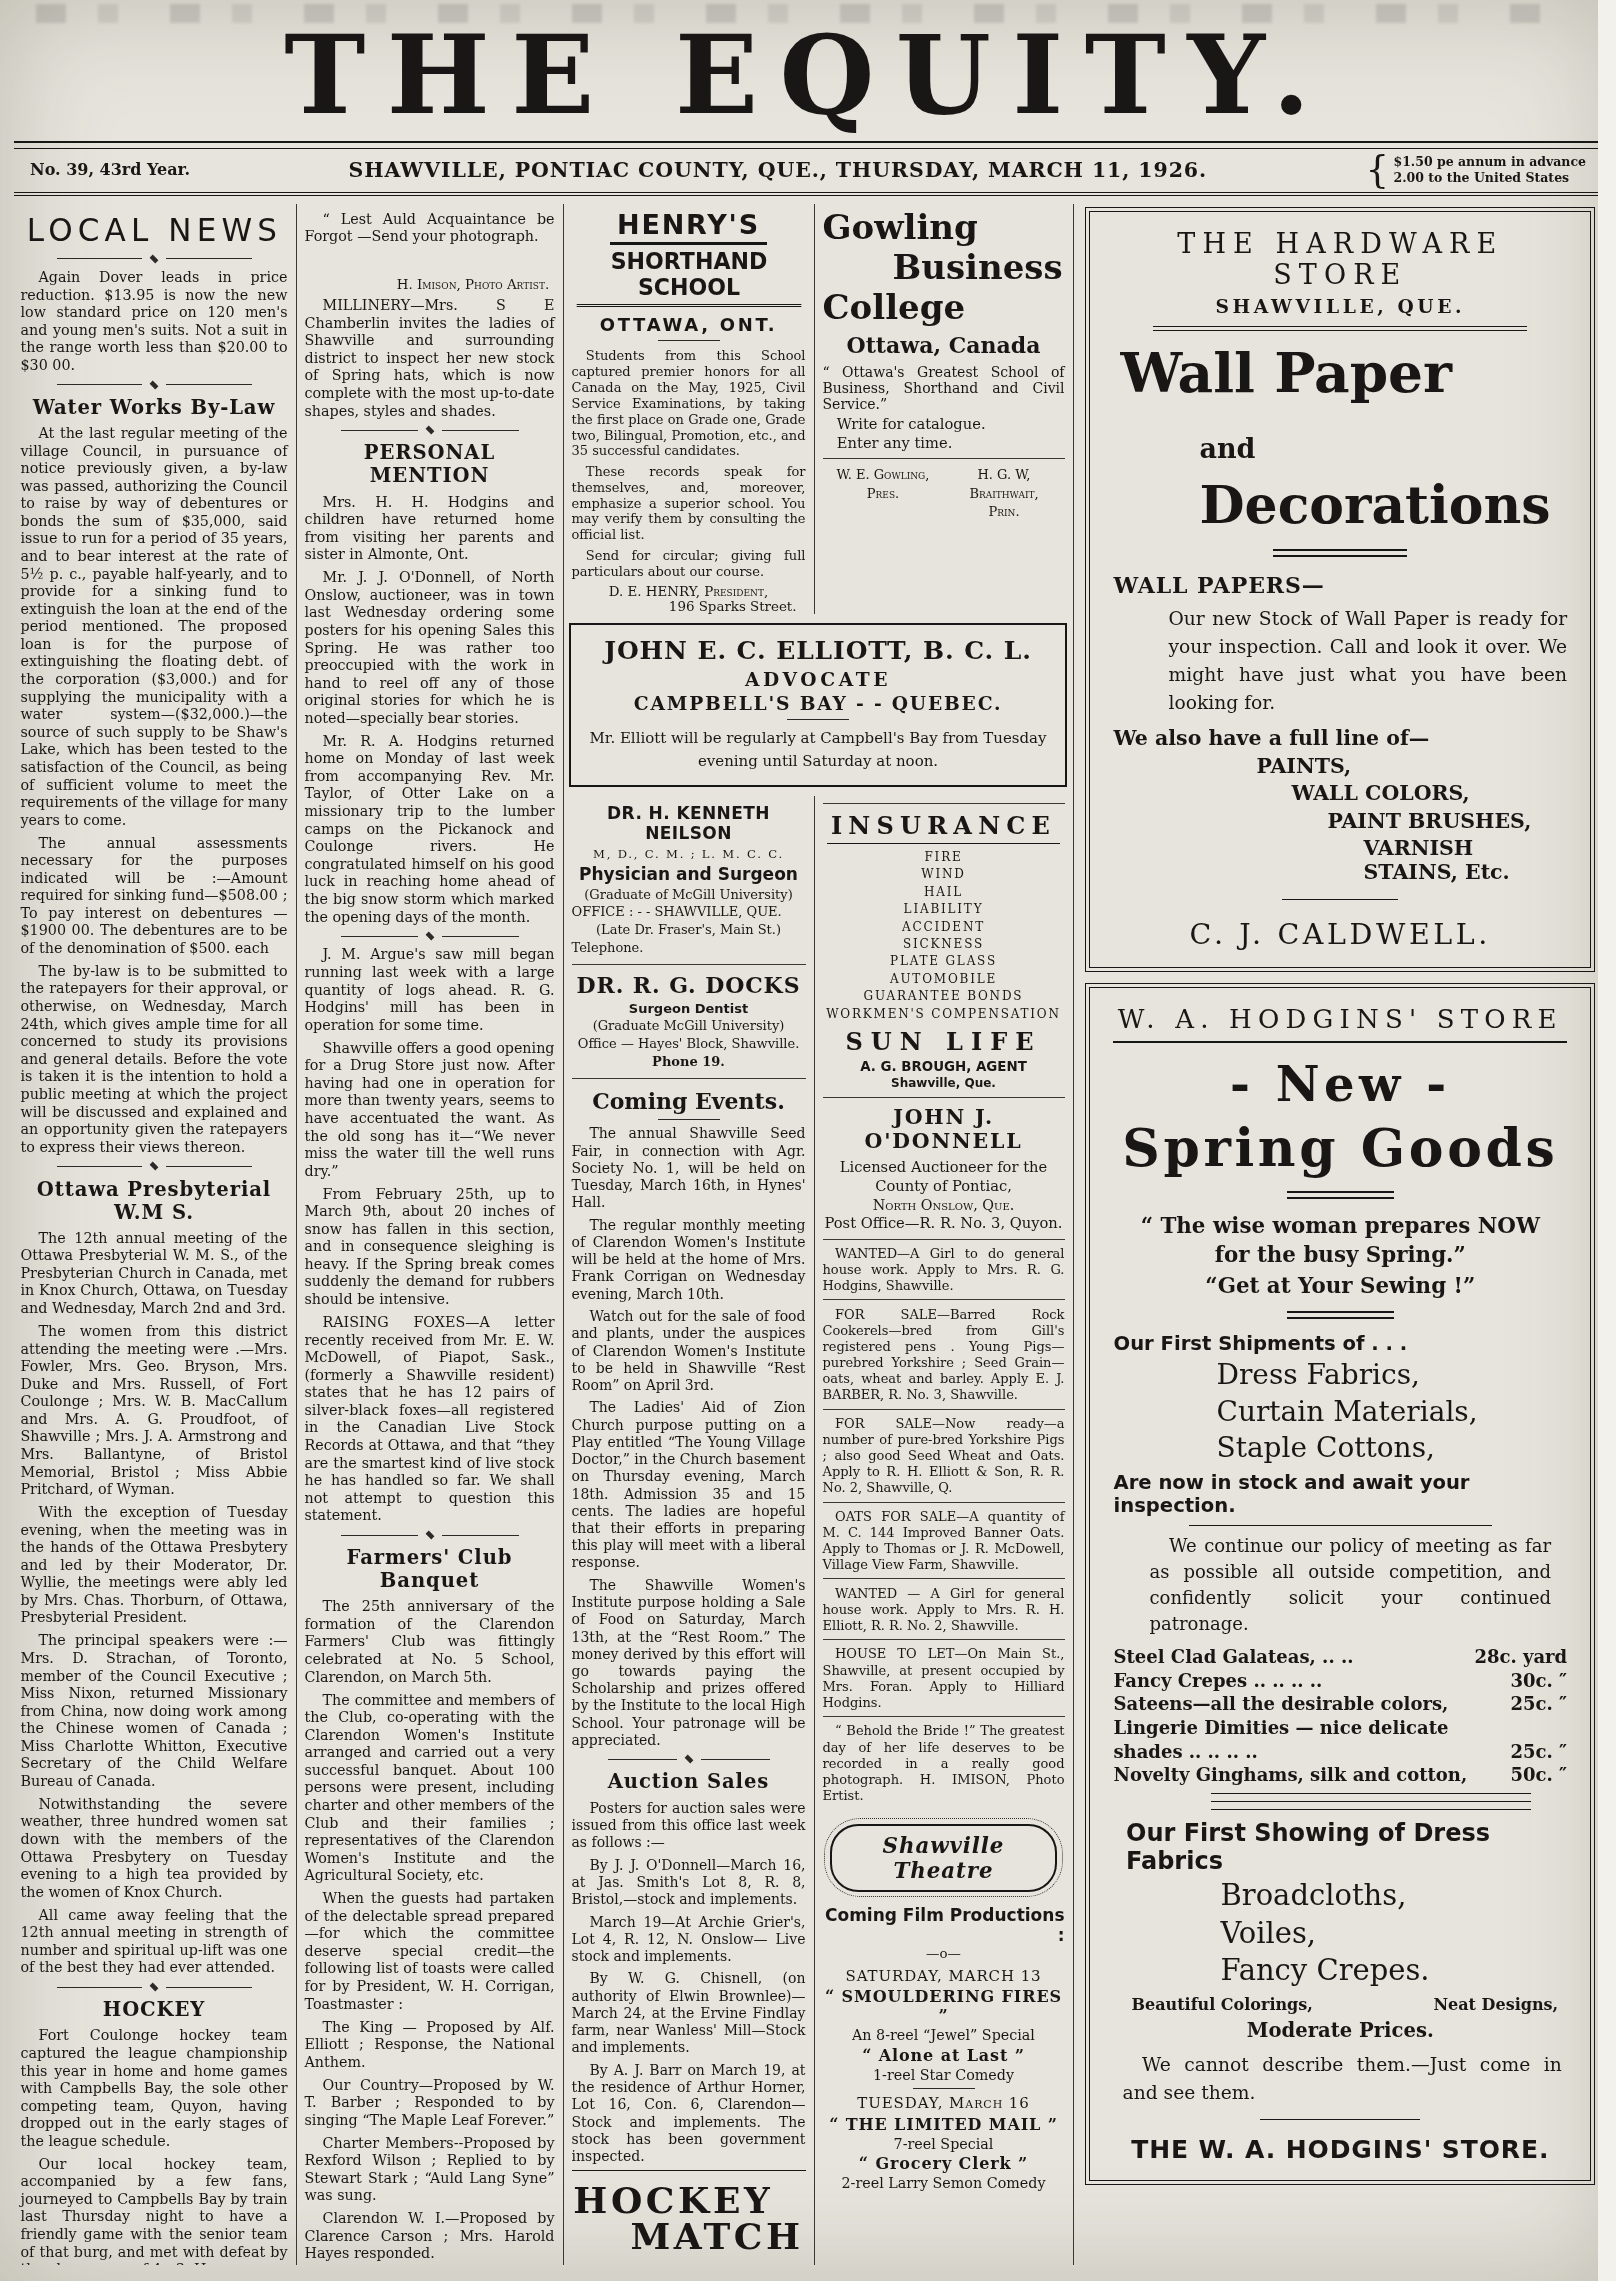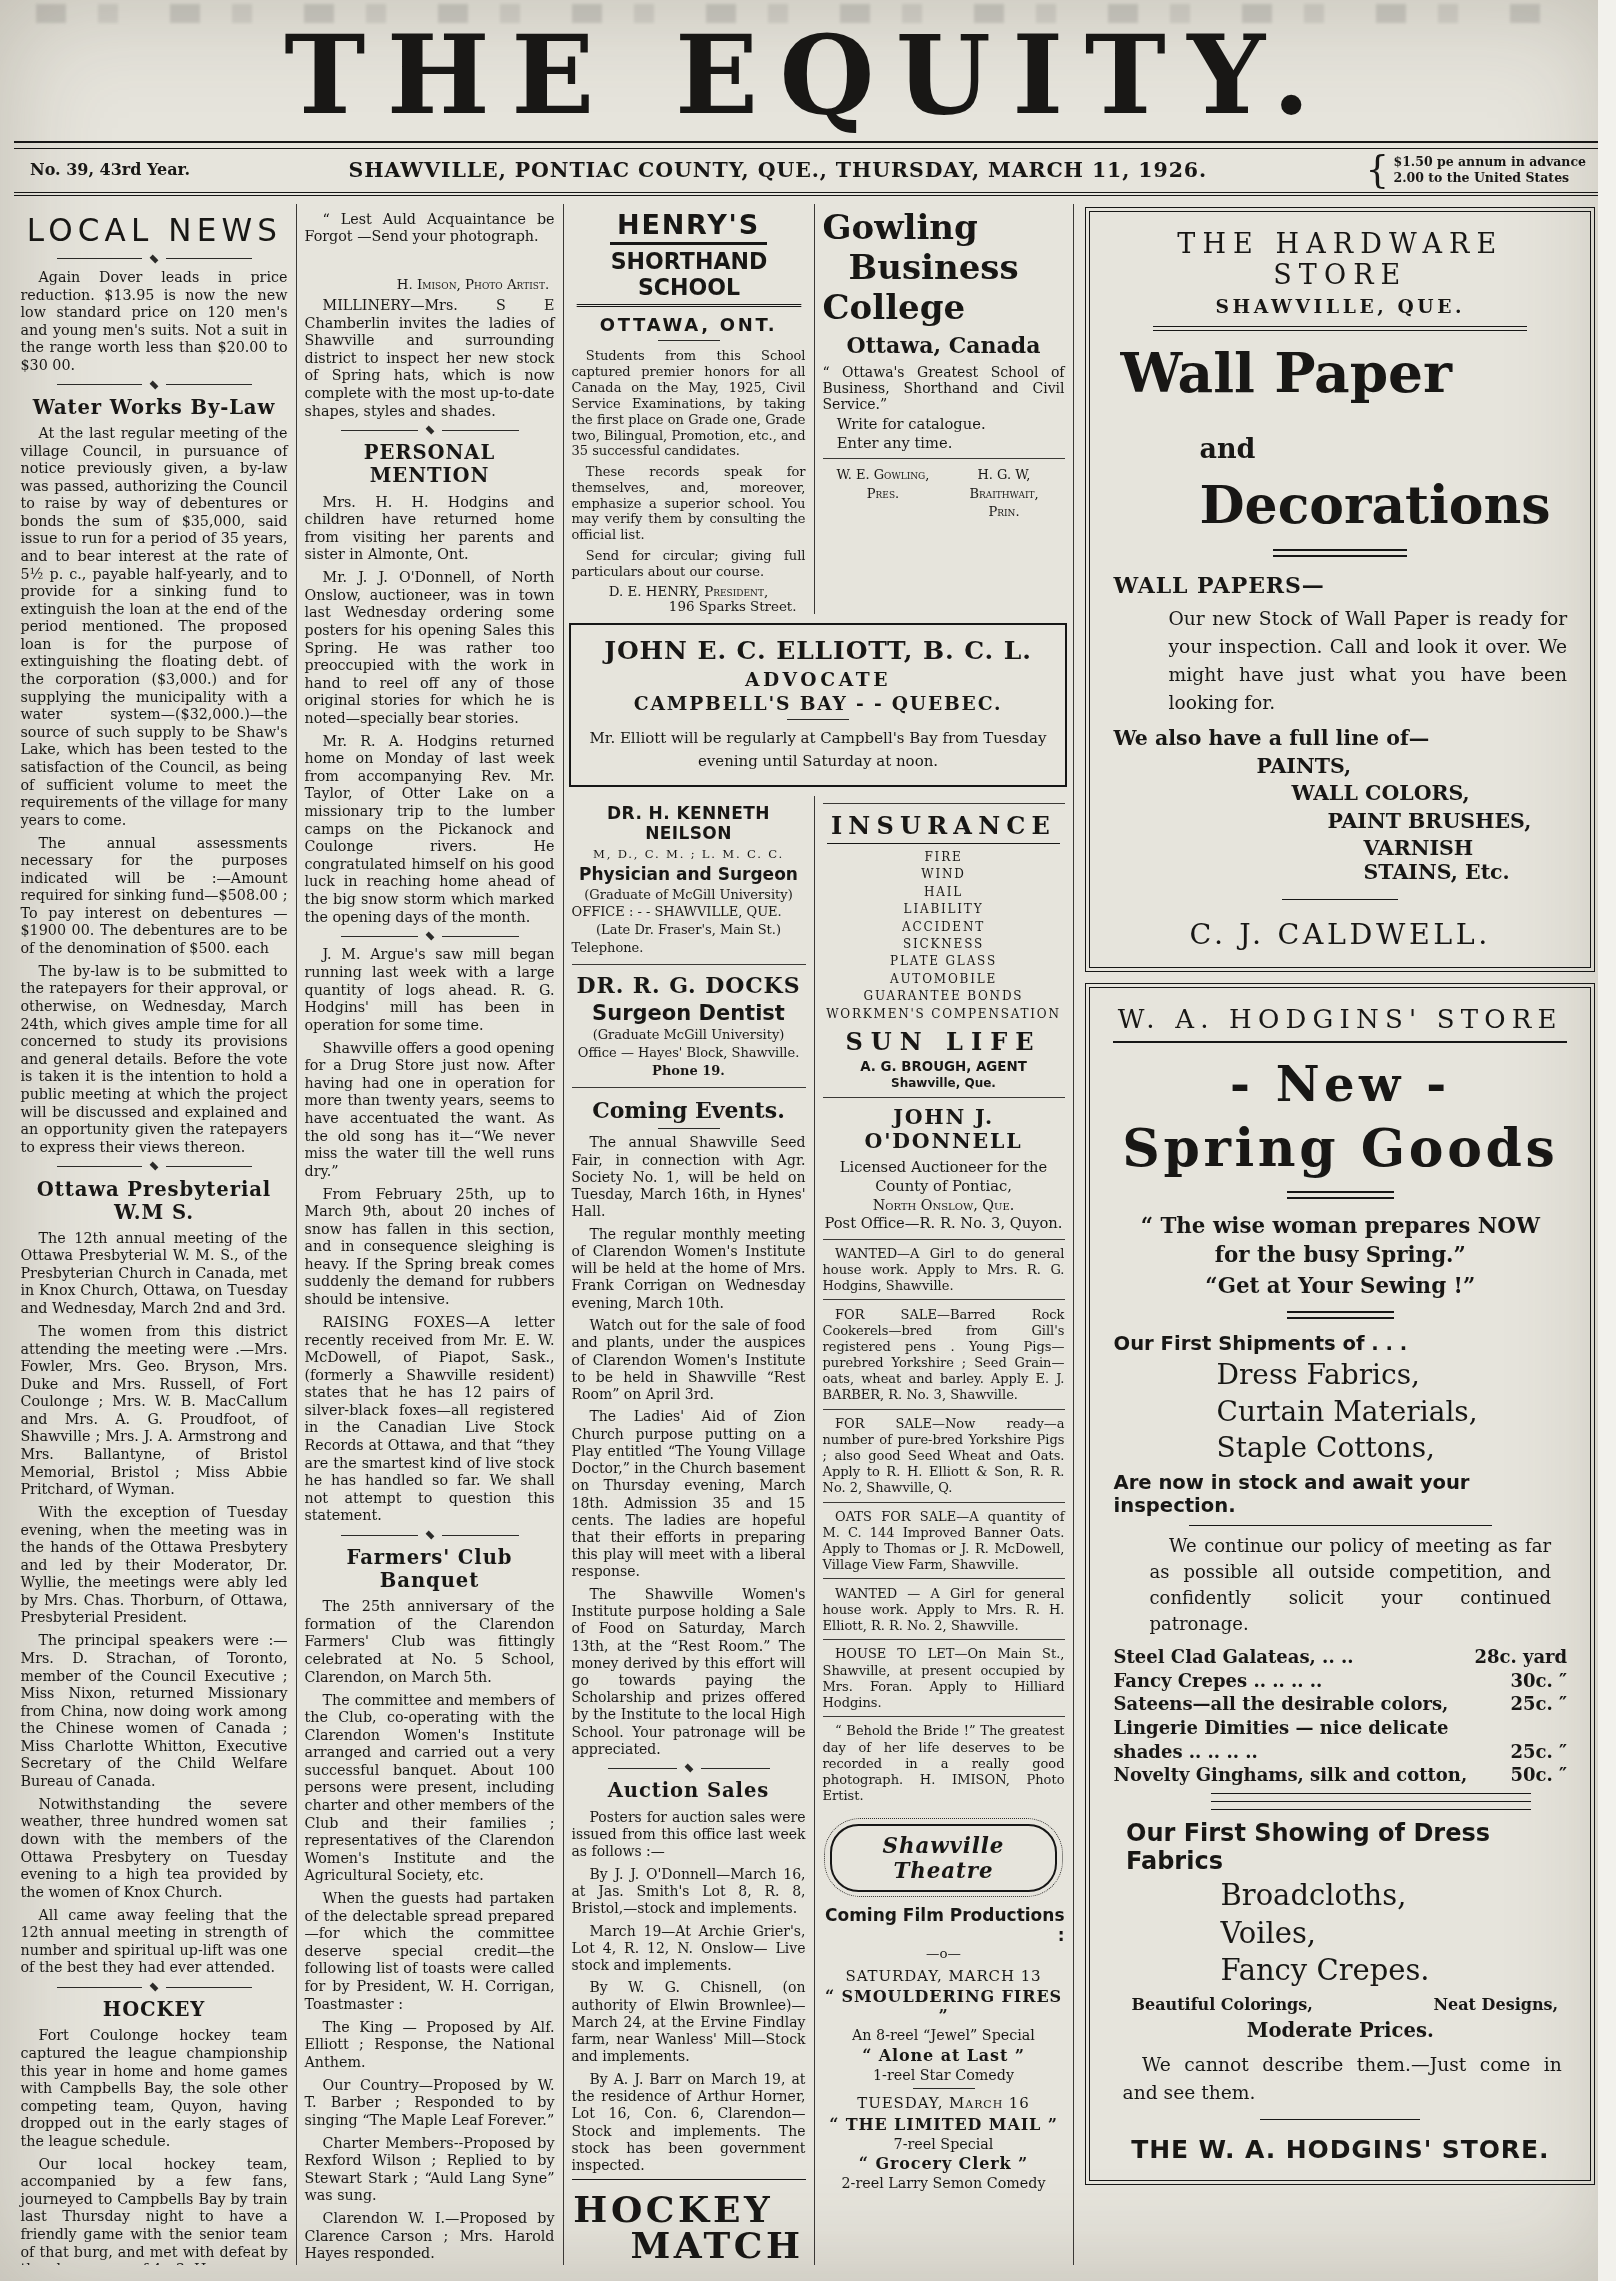--- a/index.html
+++ b/index.html
@@ -54,32 +54,32 @@
   .el-role{font-size:18.7px;font-weight:bold;letter-spacing:3.6px;margin-top:3.6px;}
   .el-place{font-size:18.7px;font-weight:bold;letter-spacing:1.8px;margin-top:1.8px;}
   .el-note{font-size:15px;line-height:1.5;margin-top:7.1px;}
   .ad{border-bottom:0.9px solid #3a3835;padding:7.1px 0 9px;text-align:center;}
   .nl-name{font-family:"DejaVu Sans",sans-serif;font-weight:bold;font-size:17px;letter-spacing:0.4px;}
   .nl-deg{font-size:11.6px;letter-spacing:1.8px;margin-top:3.6px;}
   .nl-role{font-family:"DejaVu Sans",sans-serif;font-weight:bold;font-size:17px;margin-top:3.6px;}
   .nl-line{font-size:13px;margin-top:2.7px;}
   .nl-left{text-align:left;}
   .dk-name{font-size:22px;font-weight:bold;letter-spacing:0.9px;}
-  .dk-role{font-family:"DejaVu Sans",sans-serif;font-weight:bold;font-size:21px;margin-top:2.7px;}
+  .dk-role{font-family:"DejaVu Sans",sans-serif;font-weight:bold;font-size:13px;margin-top:2.7px;}
   .ce-head{font-size:22px;font-weight:bold;text-align:center;margin:9px 0 3.6px;}
   .ce .para{font-size:14px;}
   .hockey-box{border-top:1.8px solid #161616;border-bottom:1.8px solid #161616;padding:7.1px 1.8px 9px;margin:5.3px 0 7.1px;}
   .hk1{font-size:36px;font-weight:bold;letter-spacing:3.6px;}
   .hk2{font-size:36px;font-weight:bold;letter-spacing:3.6px;text-align:right;margin-top:-5.3px;}
   .hk3{font-size:24px;font-weight:bold;margin-top:3.6px;}
   
   .gowling{padding-top:3.6px;}
   .gw{font-size:34px;font-weight:bold;font-family:"DejaVu Serif",serif;}
   .gw.i1{margin-left:0;}
-  .gw.i2{margin-left:26px;}
+  .gw.i2{margin-left:70px;}
   .gw.i3{margin-left:0;}
   .gw-place{font-size:22px;font-weight:bold;text-align:center;margin:5.3px 0;}
   .gw-quote{font-size:14px;text-align:justify;margin:3.6px 0;}
   .gw-line{font-size:14.7px;margin:1.8px 0 0 14.3px;}
   .gw-off{display:flex;margin-top:7.1px;border-top:0.9px solid #3a3835;padding-top:7.1px;}
   .gw-off div{flex:1;text-align:center;font-variant:small-caps;font-size:13px;line-height:1.4;}
   .ins{text-align:center;border-top:0.9px solid #3a3835;margin-top:7.1px;padding-top:7.1px;}
   .ins-title{font-size:24px;font-weight:bold;letter-spacing:6.2px;display:inline-block;border-bottom:1.8px solid #161616;padding:0 3.6px 2.7px;}
   .ins-item{font-size:12px;letter-spacing:1.8px;line-height:1.45;font-variant:small-caps;text-transform:uppercase;}
   .ins-sun{font-size:24px;font-weight:bold;letter-spacing:8px;margin-top:3.6px;}

